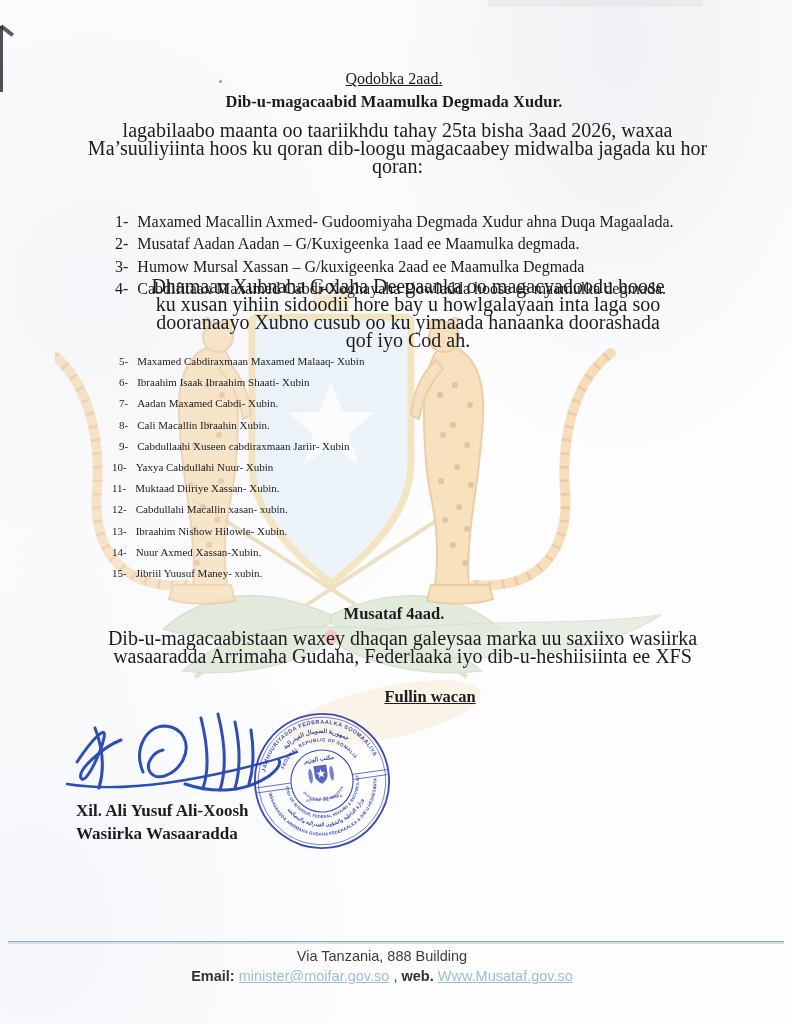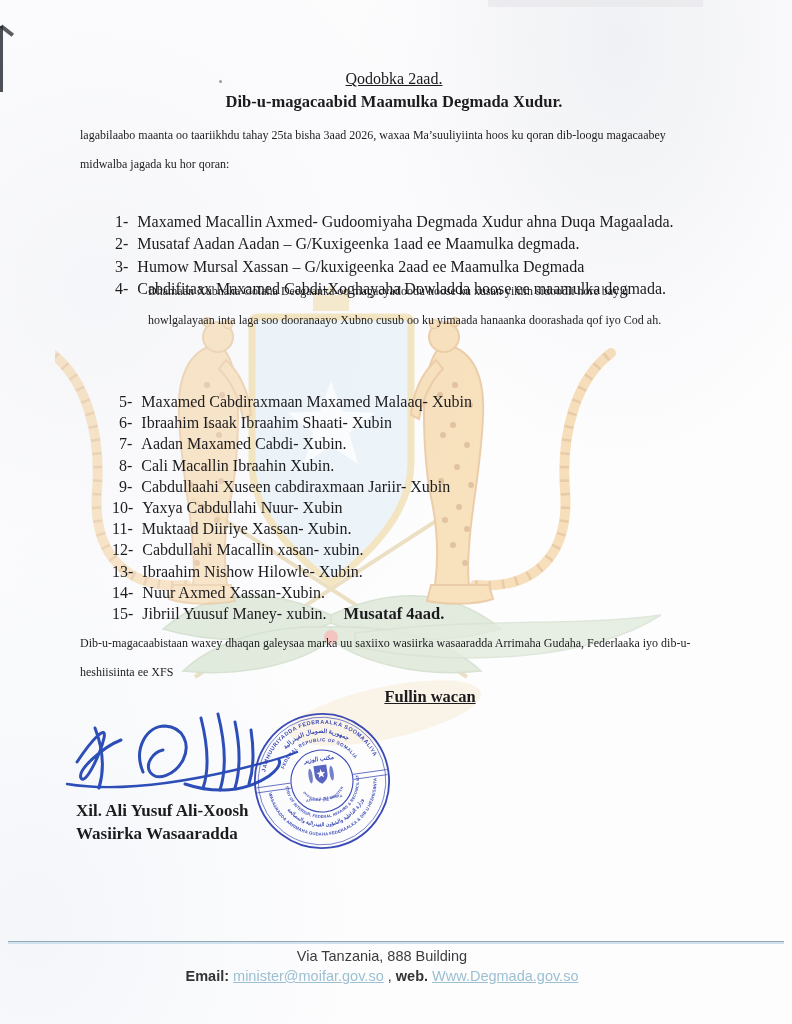--- a/index.html
+++ b/index.html
@@ -10,23 +10,23 @@
       radial-gradient(ellipse at 12% 28%, rgba(228,230,238,.30), transparent 42%),
       radial-gradient(ellipse at 78% 4%, rgba(224,226,232,.45), transparent 30%),
       radial-gradient(ellipse at 4% 90%, rgba(226,232,240,.35), transparent 30%);
     font-family:"Liberation Serif", serif;
     color:#1c1c1f;
   }
   .abs{position:absolute;}
   .center-col{left:80px;right:84px;text-align:center;}
   .h-reg{font-size:16px;}
   .h-bold{font-size:16.5px;font-weight:bold;}
-  .body-text{font-size:12px;line-height:29px;}
+  .body-text{font-size:20px;line-height:18px;text-align:center;}
   .list1{left:115px;top:179px;font-size:16px;line-height:22.4px;margin-top:32px;}
-  .list2{left:112px;top:351px;font-size:16px;line-height:21.2px;margin-top:40px;}
+  .list2{left:112px;top:351px;font-size:11px;line-height:21.2px;}
   .li-row{white-space:nowrap;}
   .li-num{display:inline-block;margin-right:9px;}
   .list2 .li-row.d1 .li-num{margin-left:7px;}
   .salute{font-weight:bold;text-decoration:underline;font-size:16.5px;}
   .sig-name{left:76px;top:799px;font-size:17px;font-weight:bold;line-height:23px;}
   
   .footer-rule{left:8px;top:941px;width:776px;height:0;
     border-top:1px solid #94aab8;border-bottom:2px solid #cfe2ee;}
   .footer-line{left:0;right:0;text-align:center;font-family:"Liberation Sans",sans-serif;
     font-size:14.5px;color:#3c3c3e;transform:translateX(-14px);}
@@ -195,16 +195,16 @@
       <ellipse cx="68.5" cy="73" rx="2.2" ry="8" fill="#2b3cb0" opacity="0.7"></ellipse>
       <ellipse cx="91.5" cy="73" rx="2.2" ry="8" fill="#2b3cb0" opacity="0.7"></ellipse>
     </g>
   </svg>
 
   <div class="abs footer-rule"></div>
   <div class="abs footer-line" style="top:948px;">Via Tanzania, 888 Building</div>
   <div class="abs footer-line" style="top:968px;">
     <span class="fw-b">Email:</span>
     <span class="footer-link">minister@moifar.gov.so</span><span> , </span><span class="fw-b">web.</span>
-    <span class="footer-link">Www.Degmada.gov.so</span>
+    <span class="footer-link">Www.Musataf.gov.so</span>
   </div>
 
 </div>
 
 </body></html>

